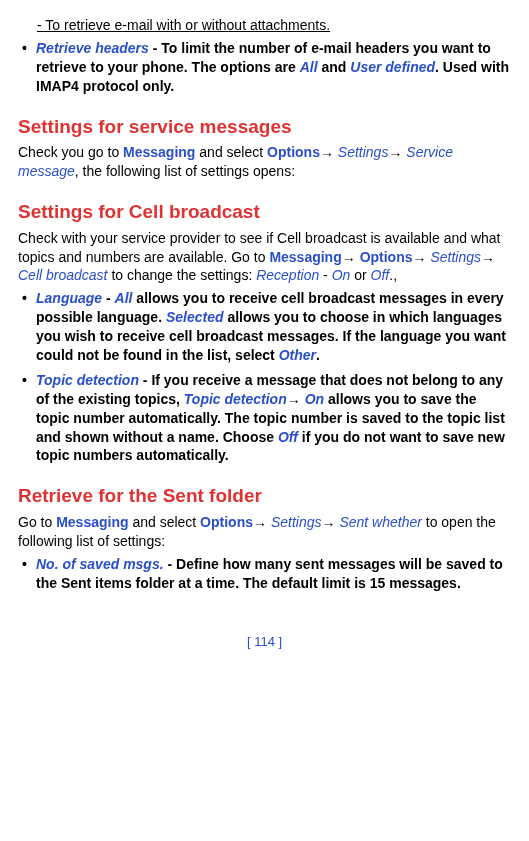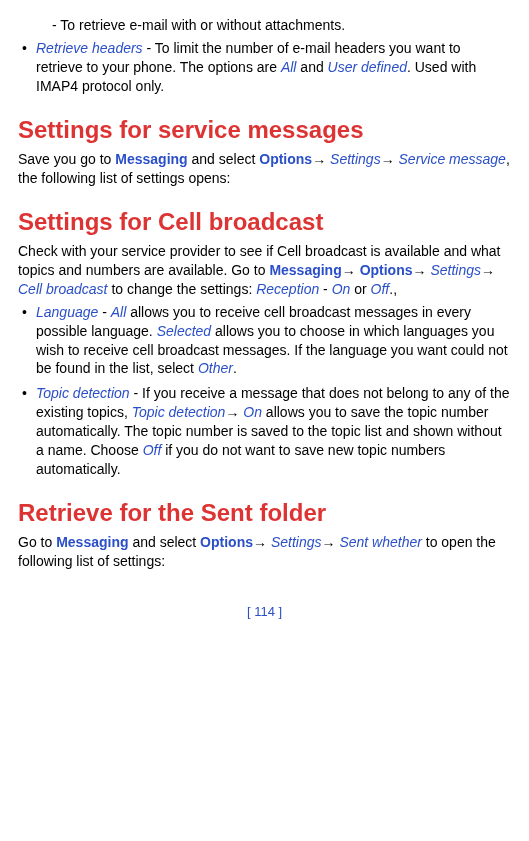--- a/index.html
+++ b/index.html
@@ -7,76 +7,78 @@
       max-width: 529px;
       margin: 0;
       padding: 12px 18px;
       font-size: 14px;
       line-height: 1.35;
       color: #000;
     }
     .heading-red {
       color: #d33;
       font-weight: bold;
-      font-size: 24px;
+      font-size: 19px;
       margin-top: 18px;
       margin-bottom: 2px;
     }
     .blue-bold {
       color: #2a4fc7;
       font-weight: bold;
     }
     .blue-italic {
       color: #2a4fc7;
       font-style: italic;
     }
     ul {
       list-style: none;
       padding-left: 18px;
       margin: 0 0 8px 0;
+      font-weight: bold;
     }
     li {
       position: relative;
       margin-bottom: 6px;
     }
     li::before {
       content: "•";
       position: absolute;
       left: -14px;
       top: 0;
     }
     .arrow {
       font-family: sans-serif;
     }
     .pagefoot {
       text-align: center;
       color: #2a4fc7;
-      margin-top: 32px;
+      margin-top: 40px;
       font-size: 13px;
     }
     p {
       margin: 4px 0;
     }
     .continued {
-      margin-left: 34px;
+      margin-left: 19px;
+      text-decoration: underline;
     }
   </style>
 </head>
 <body>
 
 <p class="continued">- To retrieve e-mail with or without attachments.</p>
 <ul>
   <li>
     <span class="blue-italic">Retrieve headers</span><span> - To limit the number of e-mail headers you want to retrieve to your phone. The options are </span><span class="blue-italic">All</span><span> and </span><span class="blue-italic">User defined</span><span>.  Used with IMAP4 protocol only.</span>
   </li>
 </ul>
 
 <div class="heading-red">Settings for service messages</div>
 <p>
-  <span>Save you go to </span><span class="blue-bold">Messaging</span><span> and select </span><span class="blue-bold">Options</span><span class="arrow">→ </span><span class="blue-italic">Settings</span><span class="arrow">→ </span><span class="blue-italic">Service message</span><span>, the following list of settings opens:</span>
+  <span>Check you go to </span><span class="blue-bold">Messaging</span><span> and select </span><span class="blue-bold">Options</span><span class="arrow">→ </span><span class="blue-italic">Settings</span><span class="arrow">→ </span><span class="blue-italic">Service message</span><span>, the following list of settings opens:</span>
 </p>
 <ul>
 </ul>
 
 <div class="heading-red">Settings for Cell broadcast</div>
 <p>
   <span>Check with your service provider to see if Cell broadcast is available and what topics and numbers are available. Go to </span><span class="blue-bold">Messaging</span><span class="arrow">→ </span><span class="blue-bold">Options</span><span class="arrow">→ </span><span class="blue-italic">Settings</span><span class="arrow">→ </span><span class="blue-italic">Cell broadcast</span><span> to change the settings: </span><span class="blue-italic">Reception</span><span> - </span><span class="blue-italic">On</span><span> or </span><span class="blue-italic">Off</span><span>.,</span>
 </p>
 <ul>
   <li>
@@ -85,15 +87,18 @@
   <li>
     <span class="blue-italic">Topic detection</span><span> - If you receive a message that does not belong to any of the existing topics, </span><span class="blue-italic">Topic detection</span><span class="arrow">→ </span><span class="blue-italic">On</span><span> allows you to save the topic number automatically. The topic number is saved to the topic list and shown without a name. Choose </span><span class="blue-italic">Off</span><span> if you do not want to save new topic numbers automatically.</span>
   </li>
 </ul>
 
 <div class="heading-red">Retrieve for the Sent folder</div>
 <p>
   <span>Go to </span><span class="blue-bold">Messaging</span><span> and select </span><span class="blue-bold">Options</span><span class="arrow">→ </span><span class="blue-italic">Settings</span><span class="arrow">→ </span><span class="blue-italic">Sent whether</span><span> to open the following list of settings:</span>
 </p>
 <ul>
+  <li>
+    <span class="blue-italic">No. of saved msgs.</span><span> - Define how many sent messages will be saved to the Sent items folder at a time. The default limit is 15 messages.</span>
+  </li>
 </ul>
 
 <div class="pagefoot">[ 114 ]</div>
 
 </body></html>

